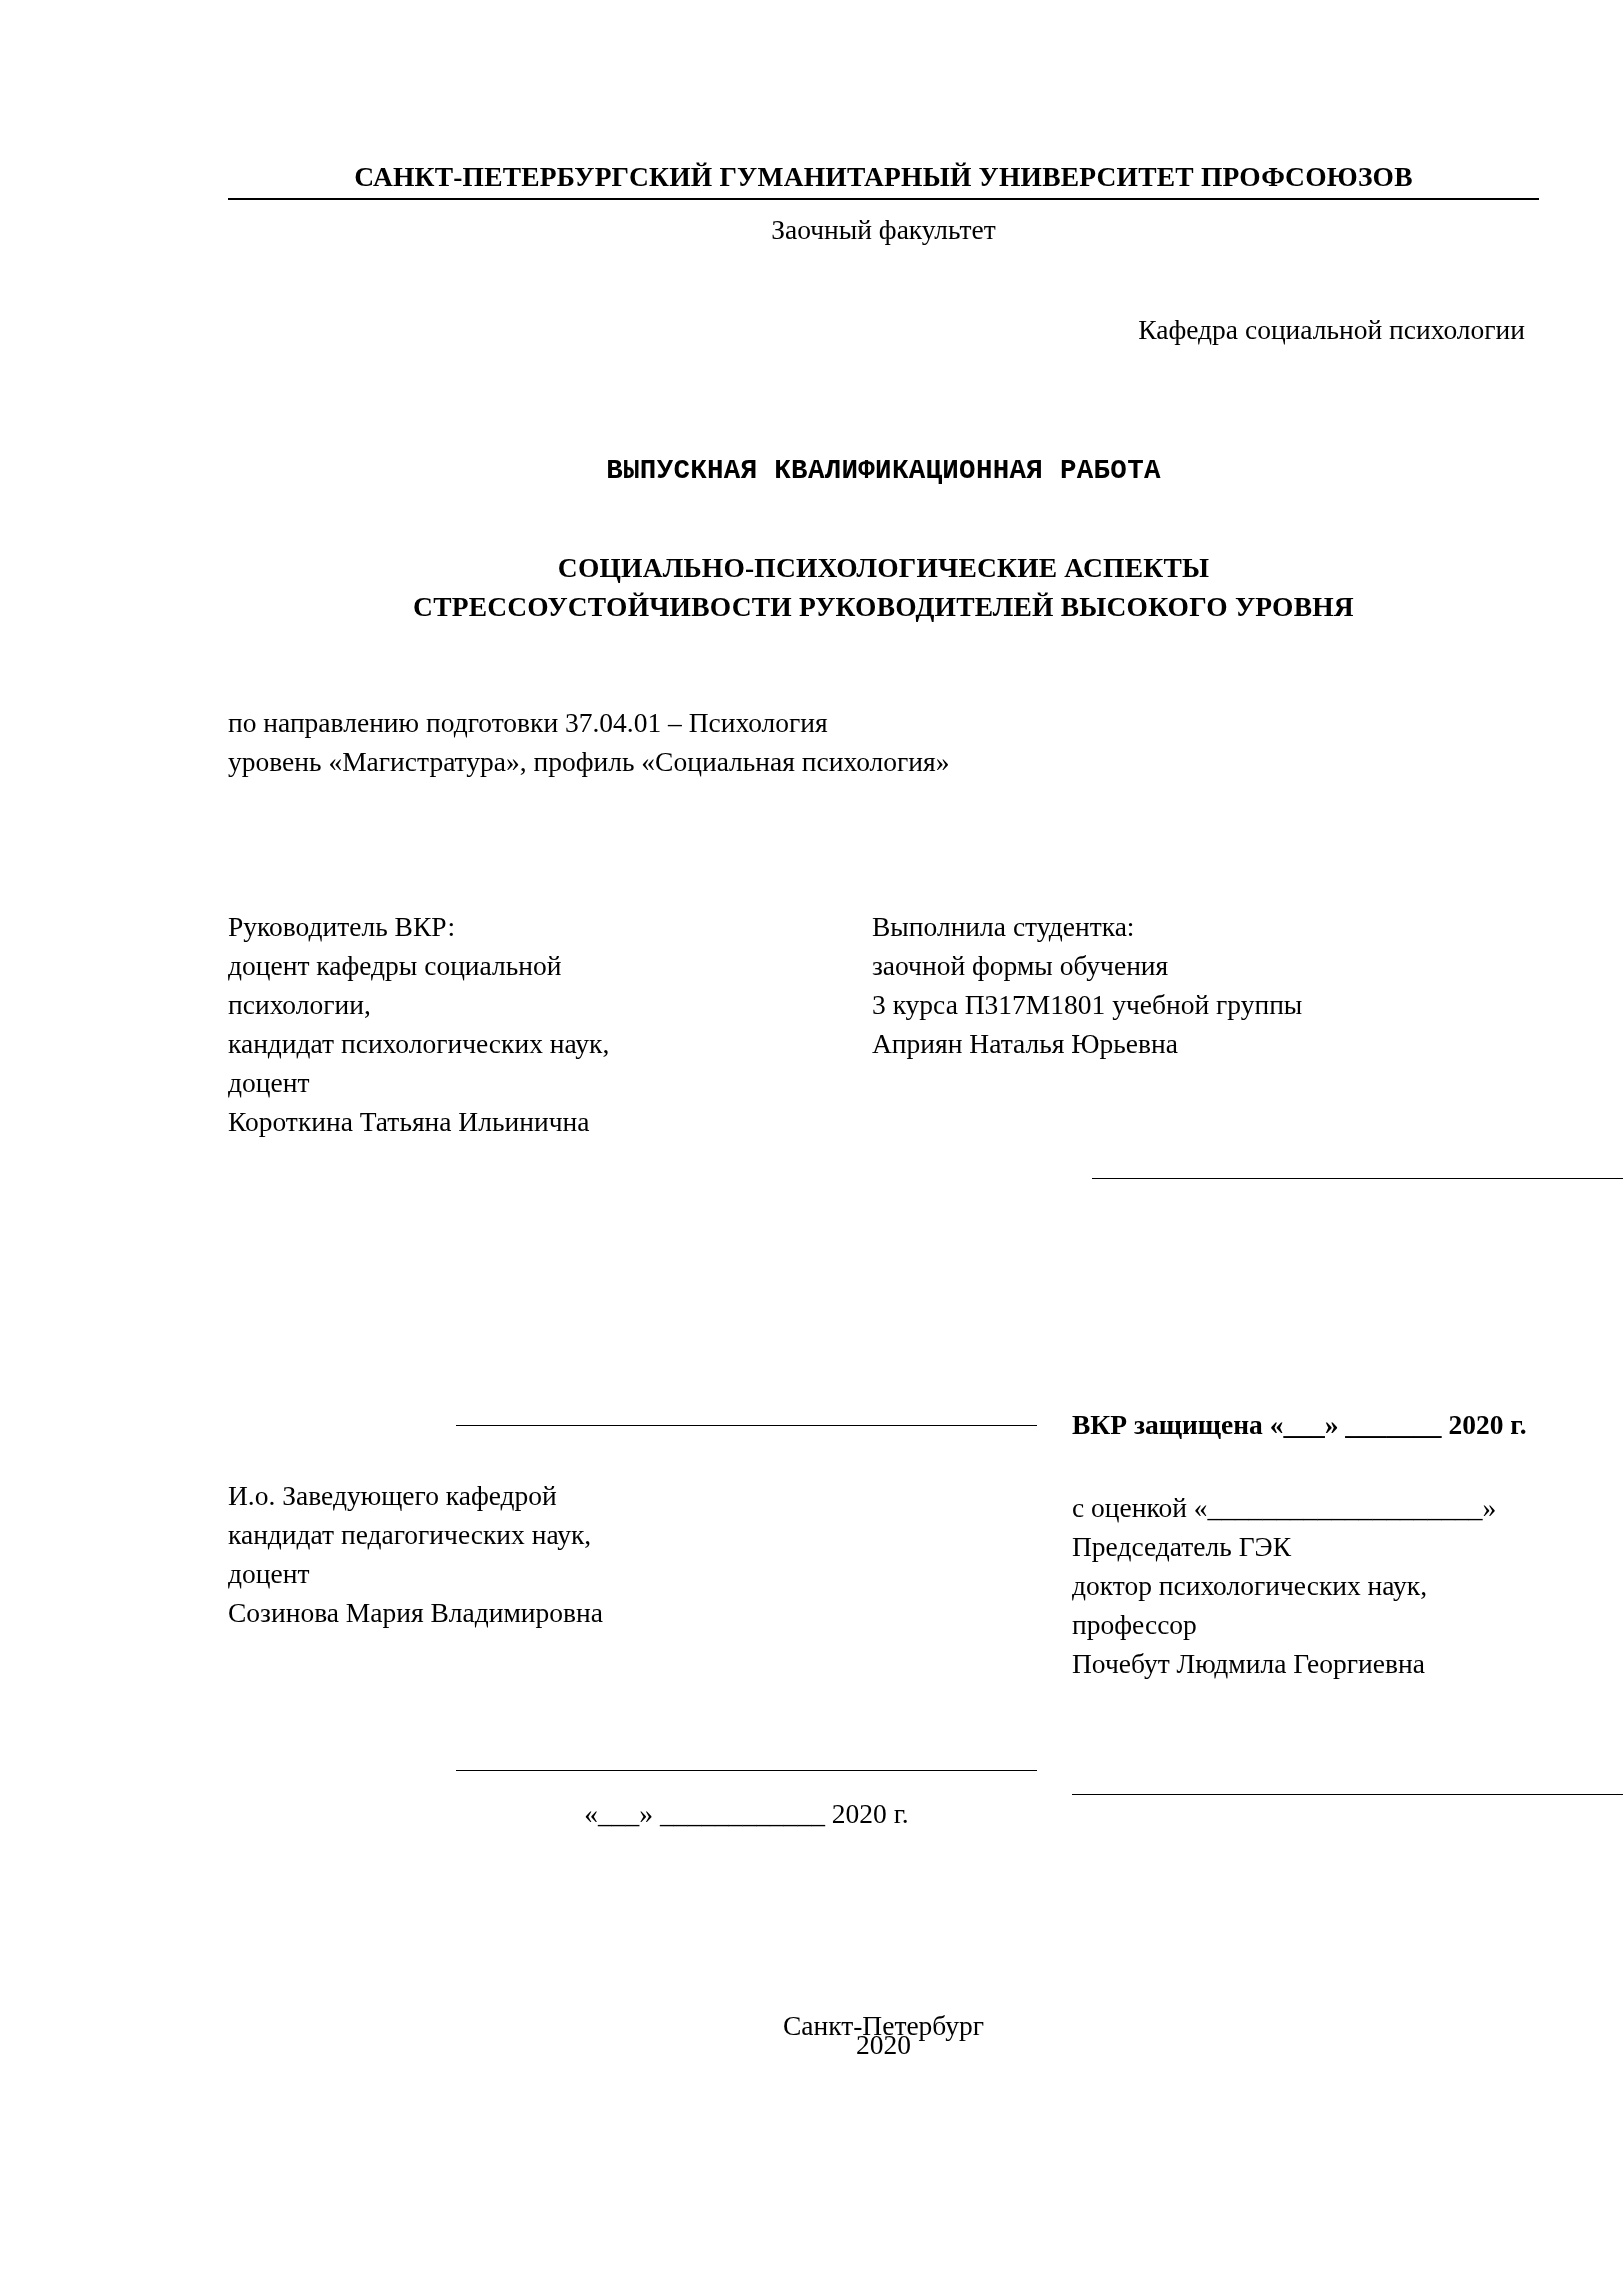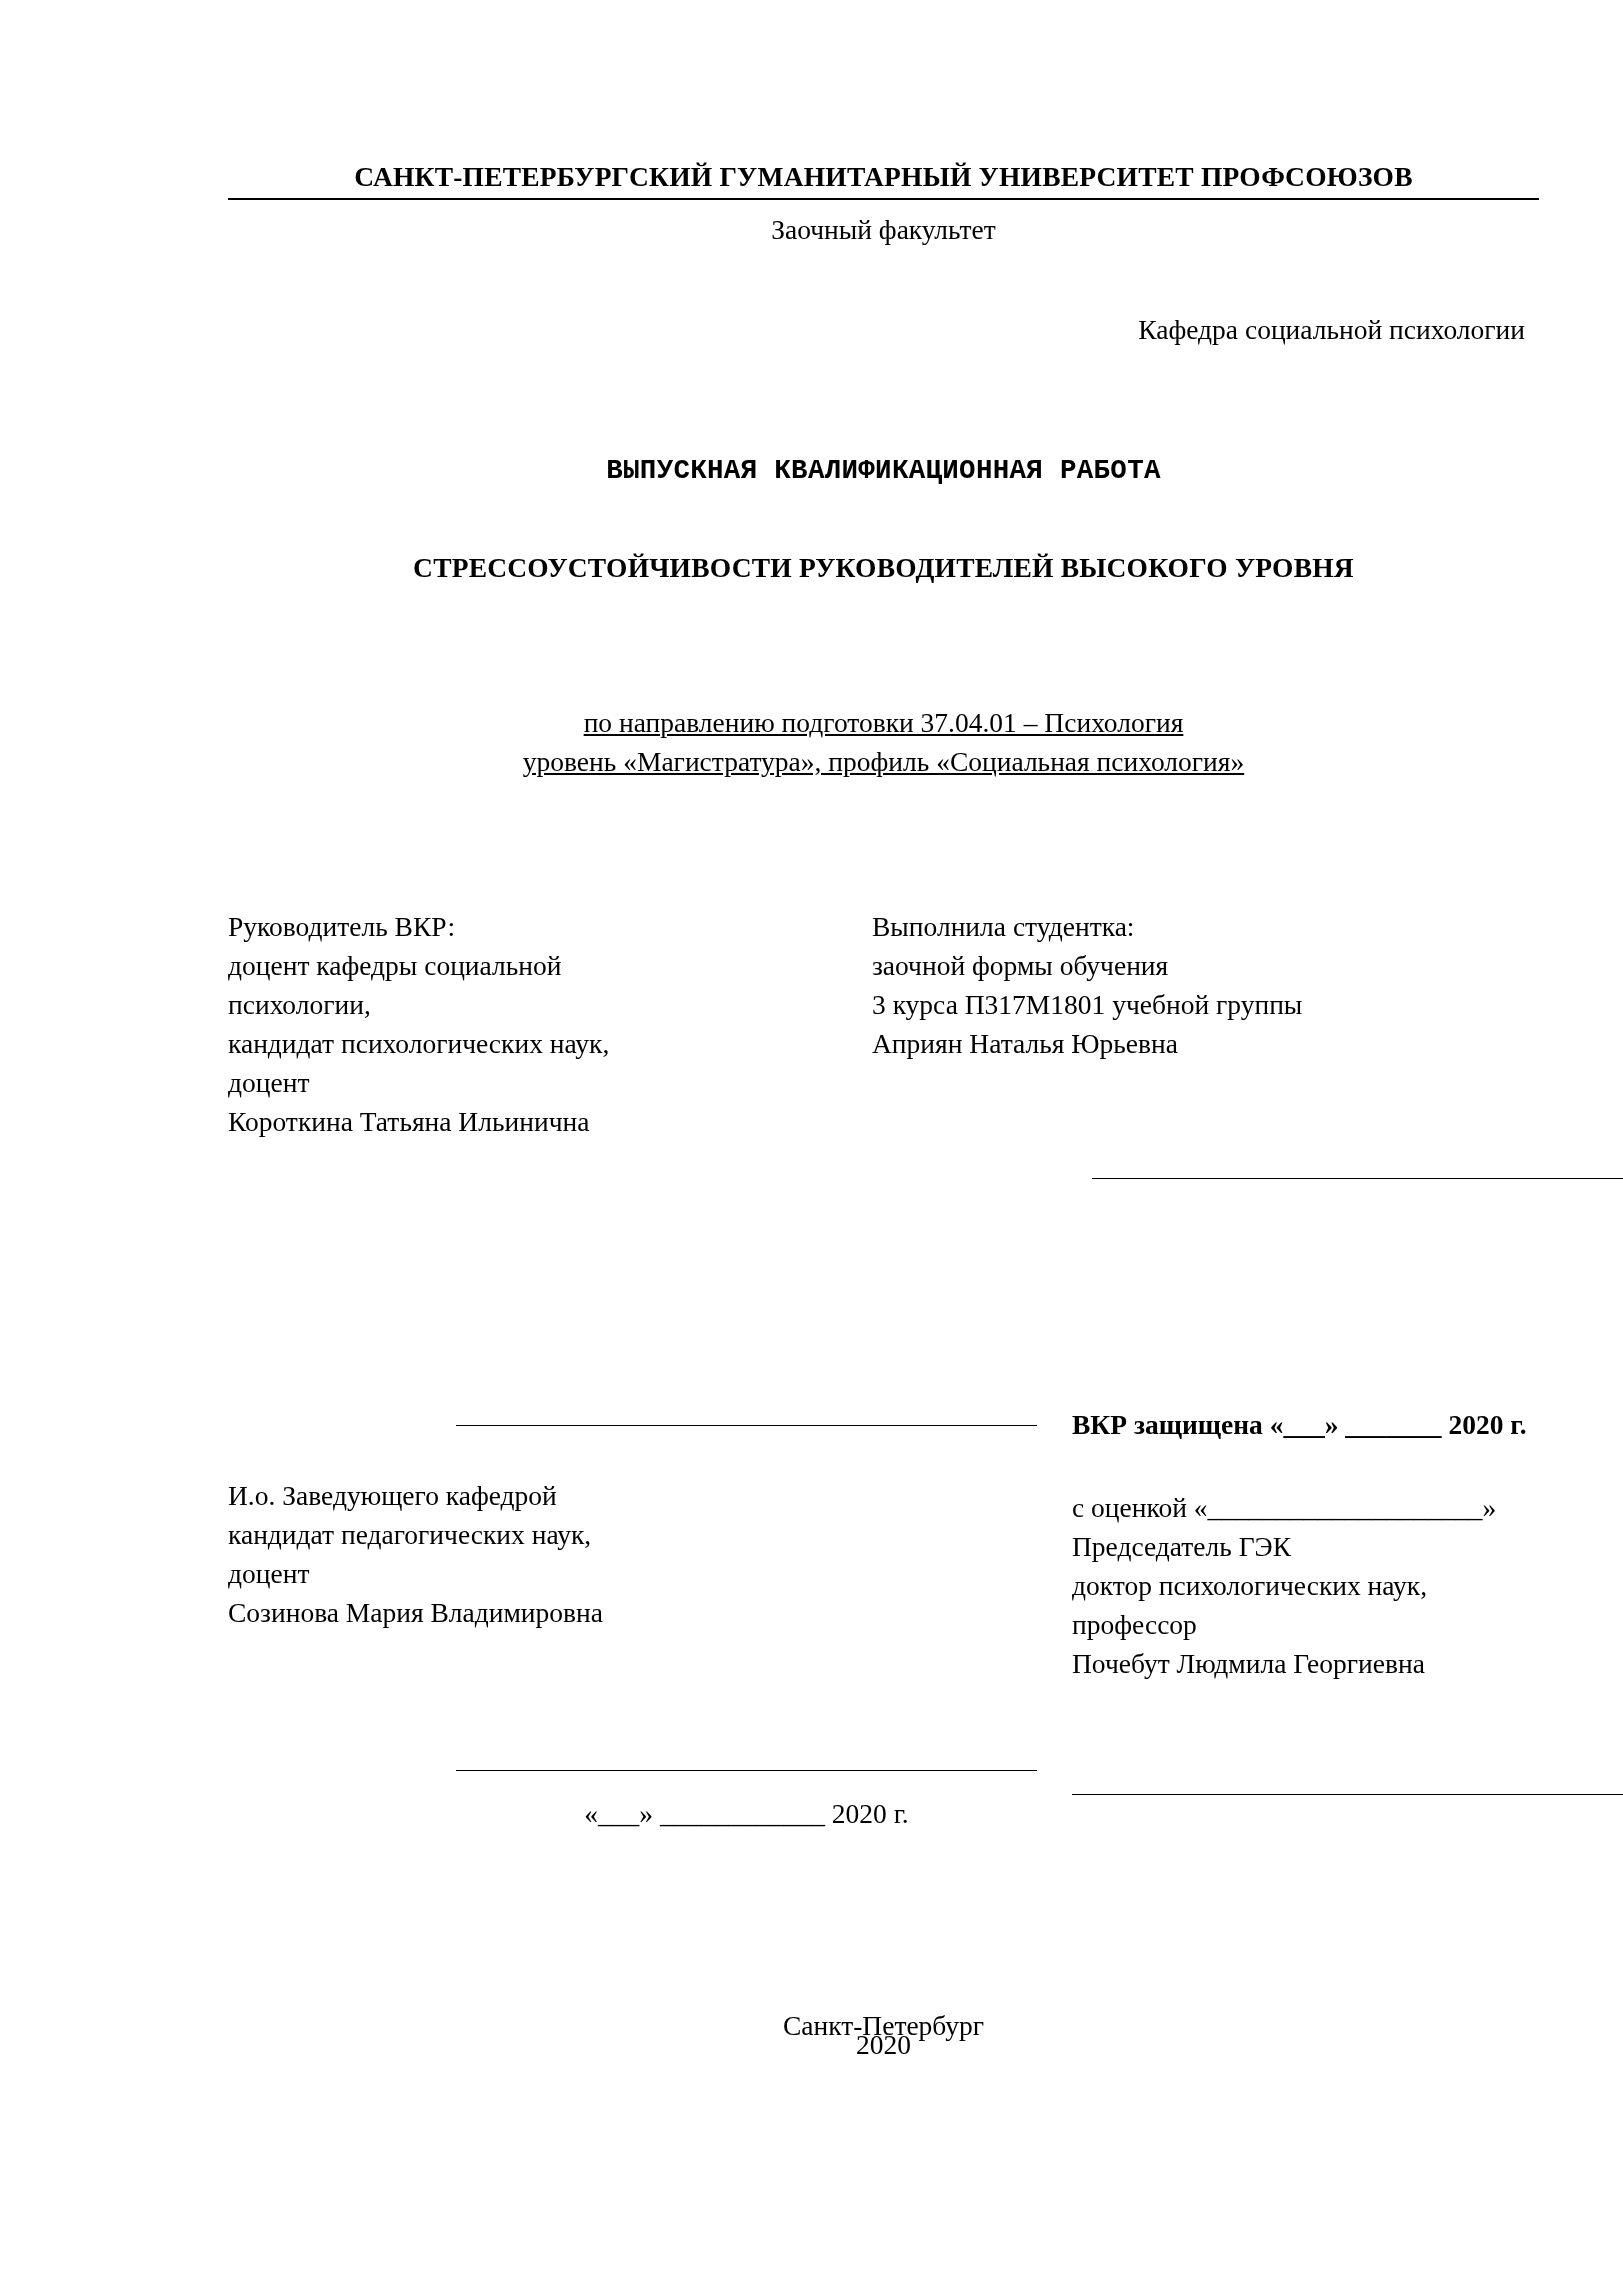--- a/index.html
+++ b/index.html
@@ -82,24 +82,23 @@
     font-size: 27.5px;
     font-weight: bold;
     line-height: 1.42;
     letter-spacing: 0.2px;
   }
   .direction {
     position: absolute;
     left: 0;
     top: 703px;
     width: 1311px;
-    text-align: center;
-    font-size: 27.5px;
-    line-height: 1.42;
-    text-decoration: underline;
+    text-align: left;
+    font-size: 27.5px;
+    line-height: 1.42;
   }
 
   
   .block1-left {
     position: absolute;
     left: 0px;
     top: 907px;
     width: 597px;
     font-size: 27.5px;
     line-height: 1.42;
@@ -203,20 +202,21 @@
 
     <div class="univ-header">САНКТ-ПЕТЕРБУРГСКИЙ ГУМАНИТАРНЫЙ УНИВЕРСИТЕТ ПРОФСОЮЗОВ</div>
 
     <div class="faculty">Заочный факультет</div>
 
     <div class="department">Кафедра социальной психологии</div>
 
     <div class="doc-type">ВЫПУСКНАЯ КВАЛИФИКАЦИОННАЯ РАБОТА</div>
 
     <div class="title">
+      <div>СОЦИАЛЬНО-ПСИХОЛОГИЧЕСКИЕ АСПЕКТЫ</div>
       <div>СТРЕССОУСТОЙЧИВОСТИ РУКОВОДИТЕЛЕЙ ВЫСОКОГО УРОВНЯ</div>
     </div>
 
     <div class="direction">
       <div>по направлению подготовки 37.04.01 – Психология</div>
       <div>уровень «Магистратура», профиль «Социальная психология»</div>
     </div>
 
     <div class="block1-left">
       <div>Руководитель ВКР:</div>

